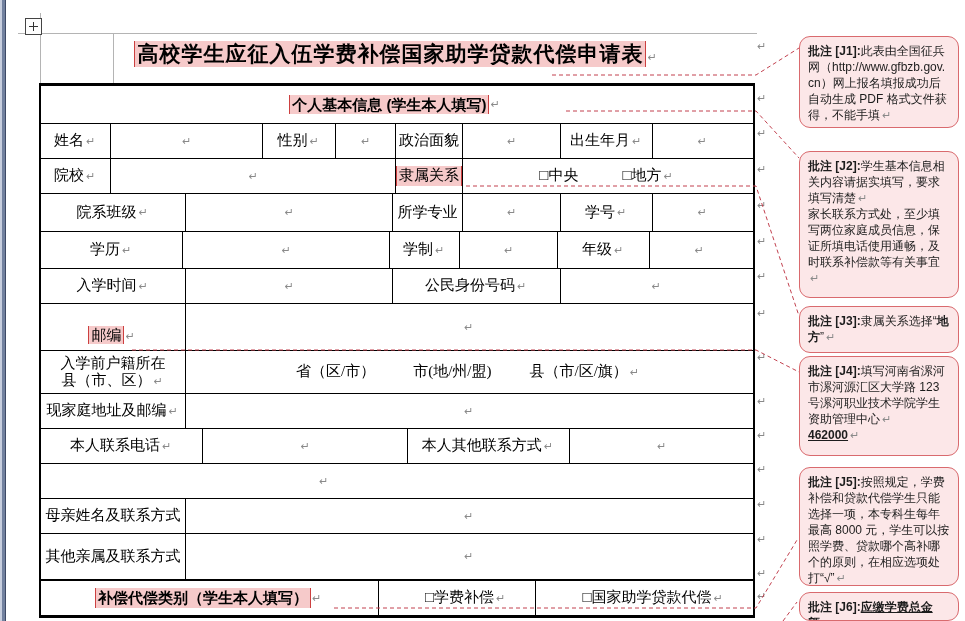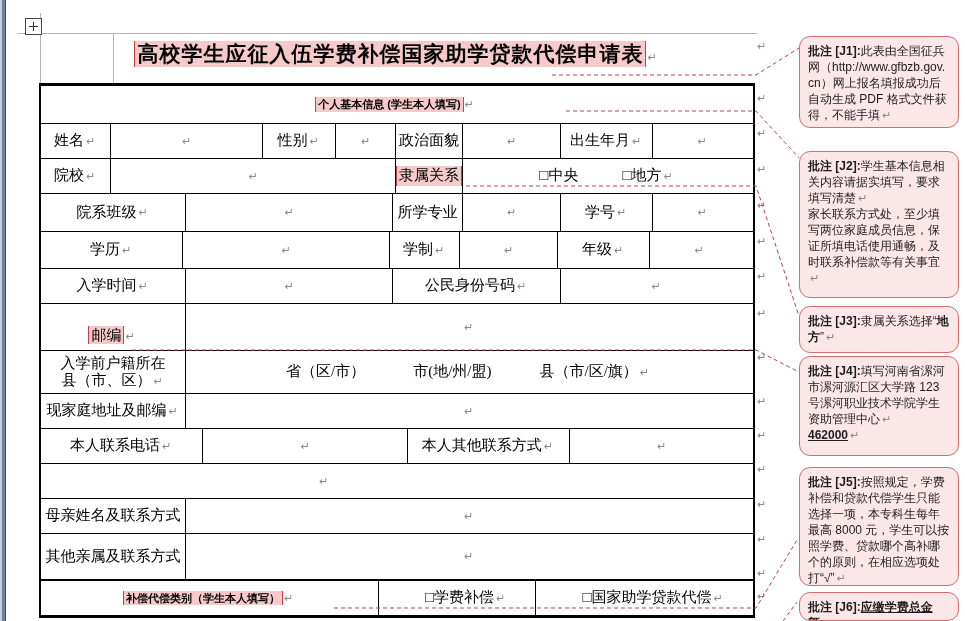--- a/index.html
+++ b/index.html
@@ -23,23 +23,23 @@
   .tbl{position:absolute;left:39px;top:83px;width:716px;box-sizing:border-box;
        border:2px solid #000;border-top-width:3px;border-bottom-width:3px;background:#fff;}
   .row{display:flex;border-bottom:1px solid #000;box-sizing:border-box;}
   .row:last-child{border-bottom:none;gap:18px;}
   .row.thick-top{border-top:2px solid #000;}
   .row.no-bot{border-bottom:none;}
   .cell{box-sizing:border-box;border-right:1px solid #000;display:flex;align-items:center;
         justify-content:center;font-size:15px;overflow:hidden;text-align:center;line-height:1.15;}
   .cell:last-child{border-right:none;}
   .cell .two{display:block;}
-  .bold-sans{font-family:"Liberation Sans",sans-serif;font-weight:bold;font-size:11px;}
+  .bold-sans{font-family:"Liberation Sans",sans-serif;font-weight:bold;font-size:15px;}
   .cbgap{display:flex;gap:44px;align-items:center;}
-  .hintgap{display:flex;gap:48px;align-items:center;}
+  .hintgap{display:flex;gap:38px;align-items:center;}
   
   .gmark{position:absolute;left:757px;color:#8a8a8a;font-size:11px;}
   
   .balloon{position:absolute;left:799px;width:160px;box-sizing:border-box;background:#fce7e8;
            border:1px solid #d96a6e;border-radius:11px;padding:6px 8px;font-size:12px;line-height:16px;
            color:#1d1d1d;font-family:"Liberation Sans",sans-serif;word-break:break-all;overflow:hidden;}
   .cprefix{font-weight:bold;}
   .emph{font-weight:bold;text-decoration:underline;}
   .bemph{font-weight:bold;}
   svg.connectors{position:absolute;left:0;top:0;pointer-events:none;}

